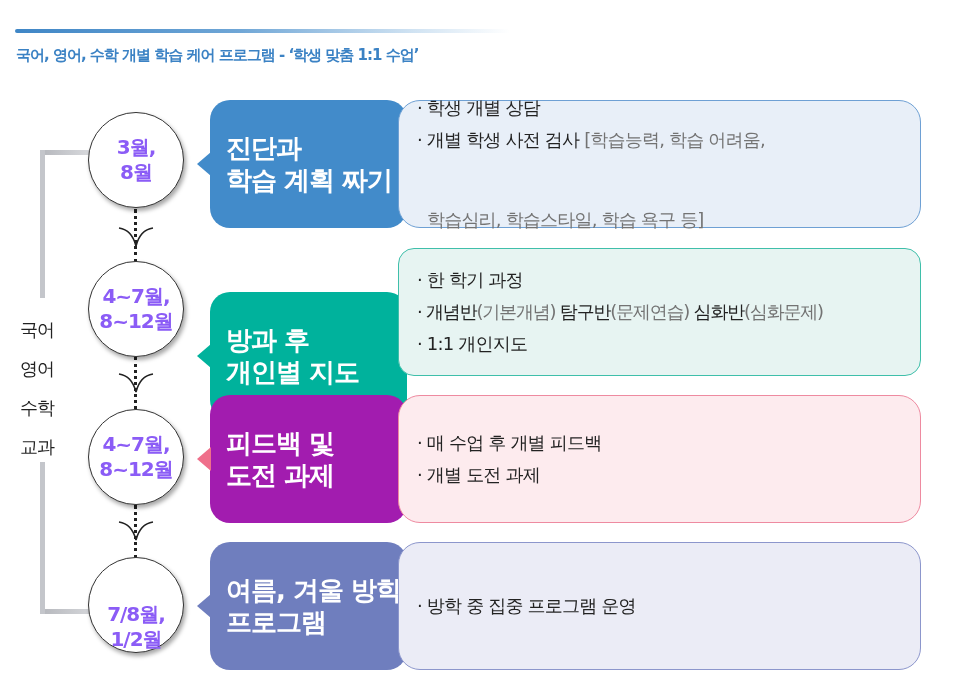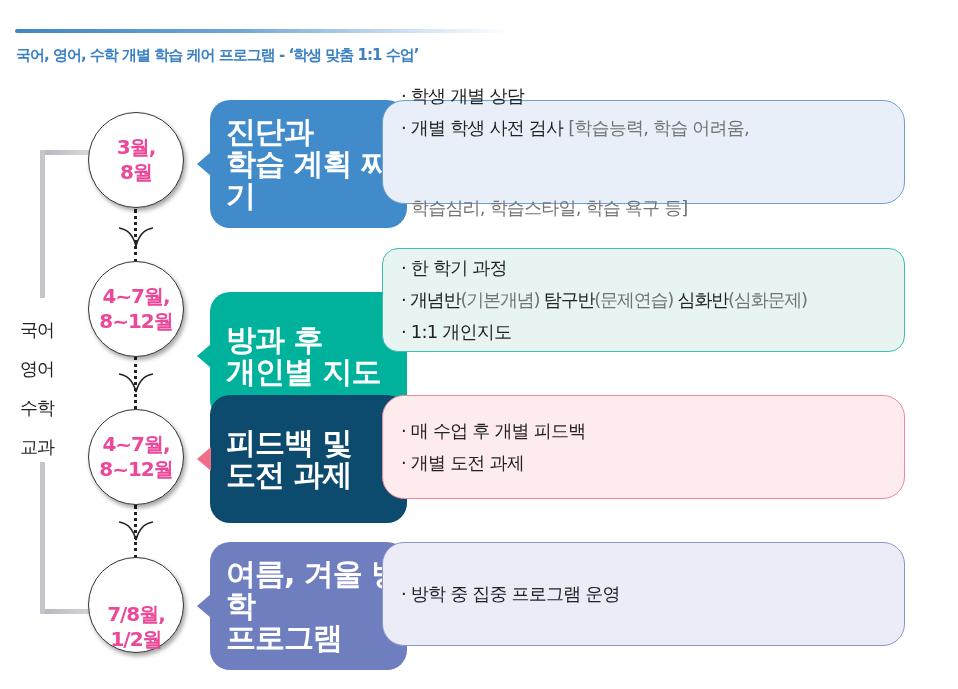--- a/index.html
+++ b/index.html
@@ -35,43 +35,43 @@
   }
   .subjects {
     position: absolute; left: 20px; top: 310px; width: 50px;
     font-size: 18px; color: #222; line-height: 39px; letter-spacing: -1px;
   }
   .circle {
     position: absolute; width: 96px; height: 96px; border-radius: 50%;
     border: 1.5px solid #333; background: #fff;
     box-shadow: 2px 3px 4px rgba(0,0,0,0.35);
     display: flex; flex-direction: column; align-items: center; justify-content: center;
-    font-size: 20px; font-weight: bold; color: #ec4899; line-height: 25px; letter-spacing: -1px;
+    font-size: 20px; font-weight: bold; color: #8b5cf6; line-height: 25px; letter-spacing: -1px;
     text-align: center;
   }
   .connector {
     position: absolute; left: 134px; width: 3px;
     border-left: 3px dotted #222;
   }
   .chev {
     position: absolute; left: 118px; width: 36px; height: 22px;
   }
   .step {
     position: absolute; left: 210px; width: 197px; height: 128px;
-    border-radius: 20px; color: #fff; font-weight: bold; font-size: 30px;
+    border-radius: 20px; color: #fff; font-weight: bold; font-size: 26px;
     line-height: 32px; letter-spacing: -1px;
     padding-left: 16px; display: flex; flex-direction: column; justify-content: center;
   }
   .step::before {
     content: ""; position: absolute; left: -13px; top: 50%; margin-top: -12px;
     border-top: 12px solid transparent; border-bottom: 12px solid transparent;
     border-right: 14px solid var(--c);
   }
   .detail {
-    position: absolute; left: 382px; width: 523px; height: 104px;
+    position: absolute; left: 398px; width: 523px; height: 128px;
     border-radius: 22px; border: 1.5px solid var(--bc); background: var(--bg);
     padding-left: 18px; display: flex; flex-direction: column; justify-content: center;
     font-size: 18px; color: #222; line-height: 32px; letter-spacing: -0.8px;
   }
   .detail .line { white-space: nowrap; }
   .detail .sub { color: #737373; font-weight: normal; margin-top: 48px; }
   .detail .indent { padding-left: 10px; }
 </style>
 </head>
 <body>
@@ -129,21 +129,21 @@
   <div class="line" style="letter-spacing:-1.2px;">
     <span>· 개념반</span><span class="sub">(기본개념) </span><span>탐구반</span><span class="sub">(문제연습) </span><span>심화반</span><span class="sub">(심화문제)</span>
   </div>
   <div class="line">· 1:1 개인지도</div>
 </div>
 
 <div class="circle" style="left:88px;top:409px;">
   <div>4~7월,</div>
   <div>8~12월</div>
 </div>
-<div class="step" style="top:395px;background:#0c4a6e;--c:#ef6f8b;">
+<div class="step" style="top:395px;background:#a21caf;--c:#ef6f8b;">
   <div>피드백 및</div>
   <div>도전 과제</div>
 </div>
 <div class="detail" style="top:395px;--bg:#fdebee;--bc:#ee8aa0;">
   <div class="line">· 매 수업 후 개별 피드백</div>
   <div class="line">· 개별 도전 과제</div>
 </div>
 
 <div class="circle" style="left:88px;top:557px;justify-content:flex-end;">
   <div>7/8월,</div>

